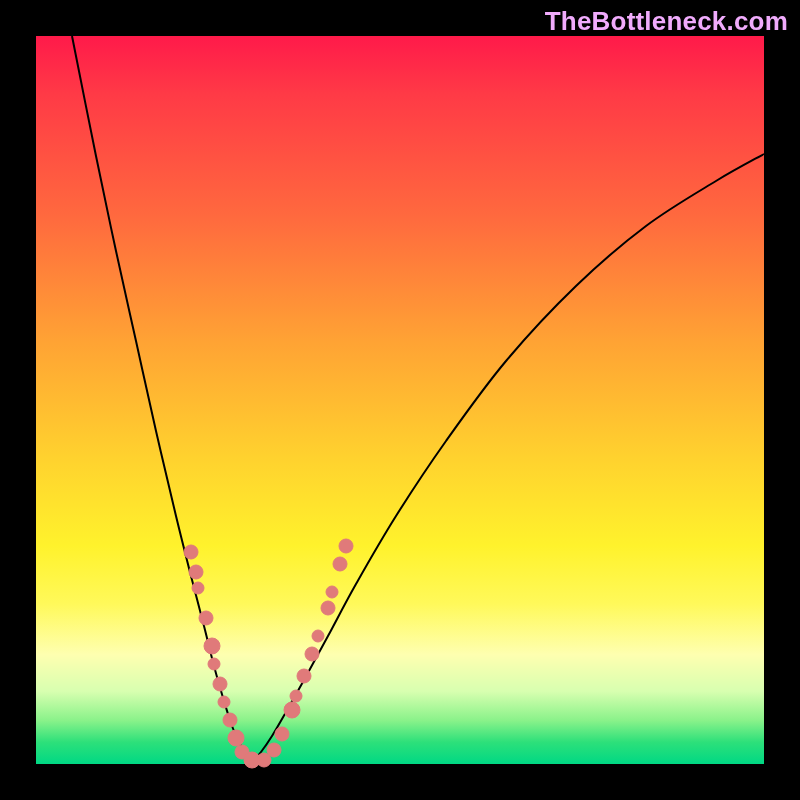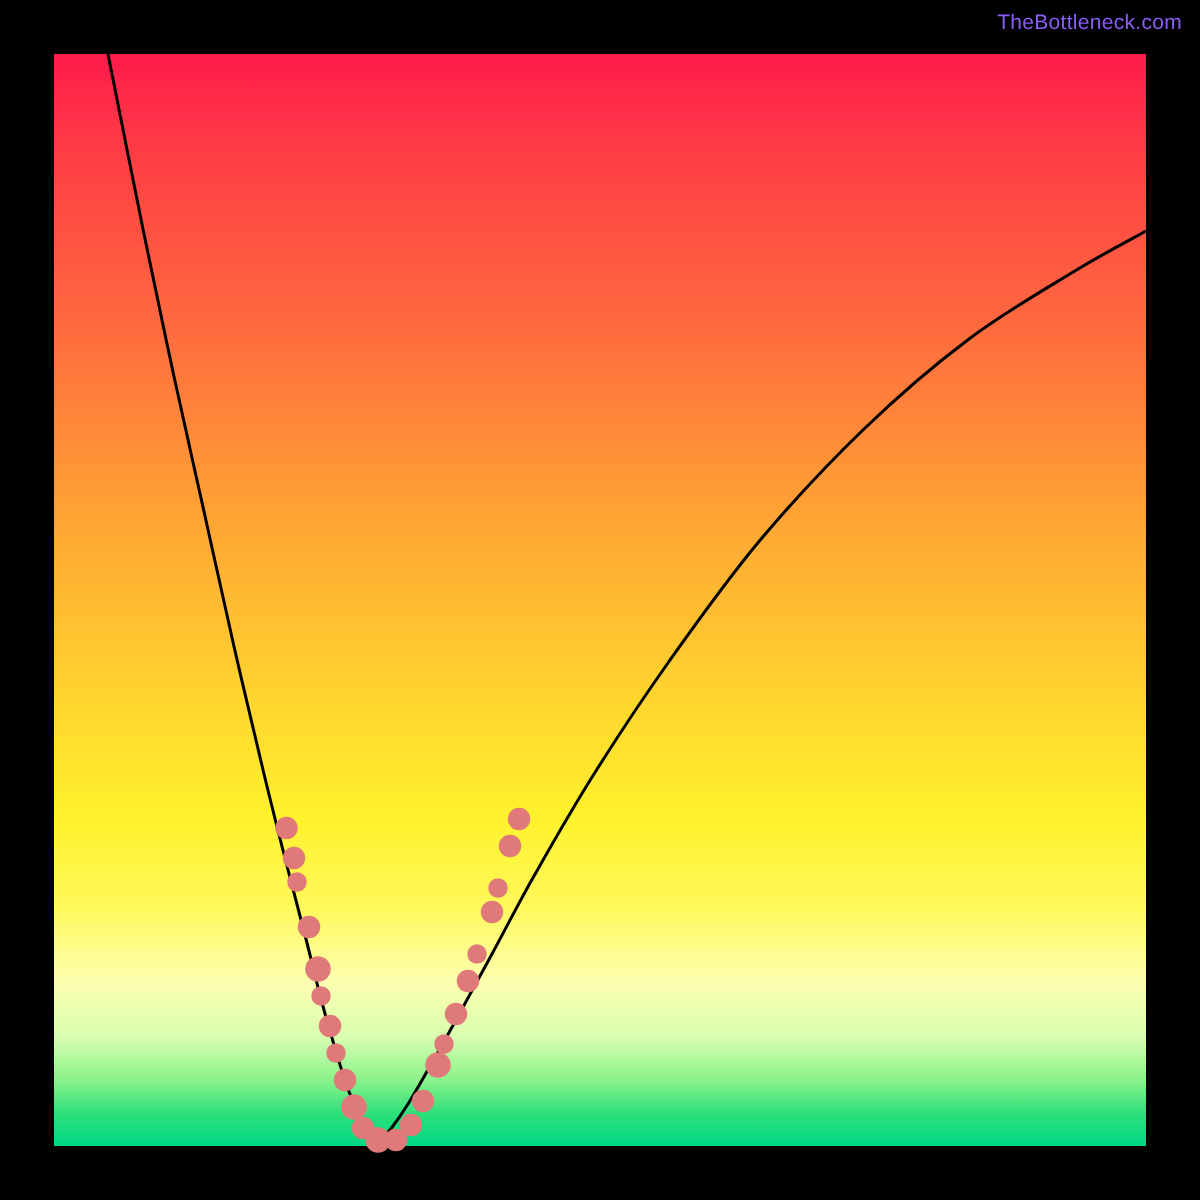--- a/index.html
+++ b/index.html
@@ -39,23 +39,23 @@
       #d8ffb0 90%,
       #8af28a 94%,
       #2de07a 97%,
       #00d884 100%
     );
   }
   .watermark {
     position: absolute;
     top: 6px;
     right: 12px;
-    color: #8b5cf6;
-    font-size: 14px;
-    font-weight: 400;
+    color: #f0abfc;
+    font-size: 26px;
+    font-weight: 700;
     letter-spacing: 0.2px;
     user-select: none;
   }
   svg.curve {
     position: absolute;
     left: 0;
     top: 0;
     width: 728px;
     height: 728px;
     overflow: visible;

